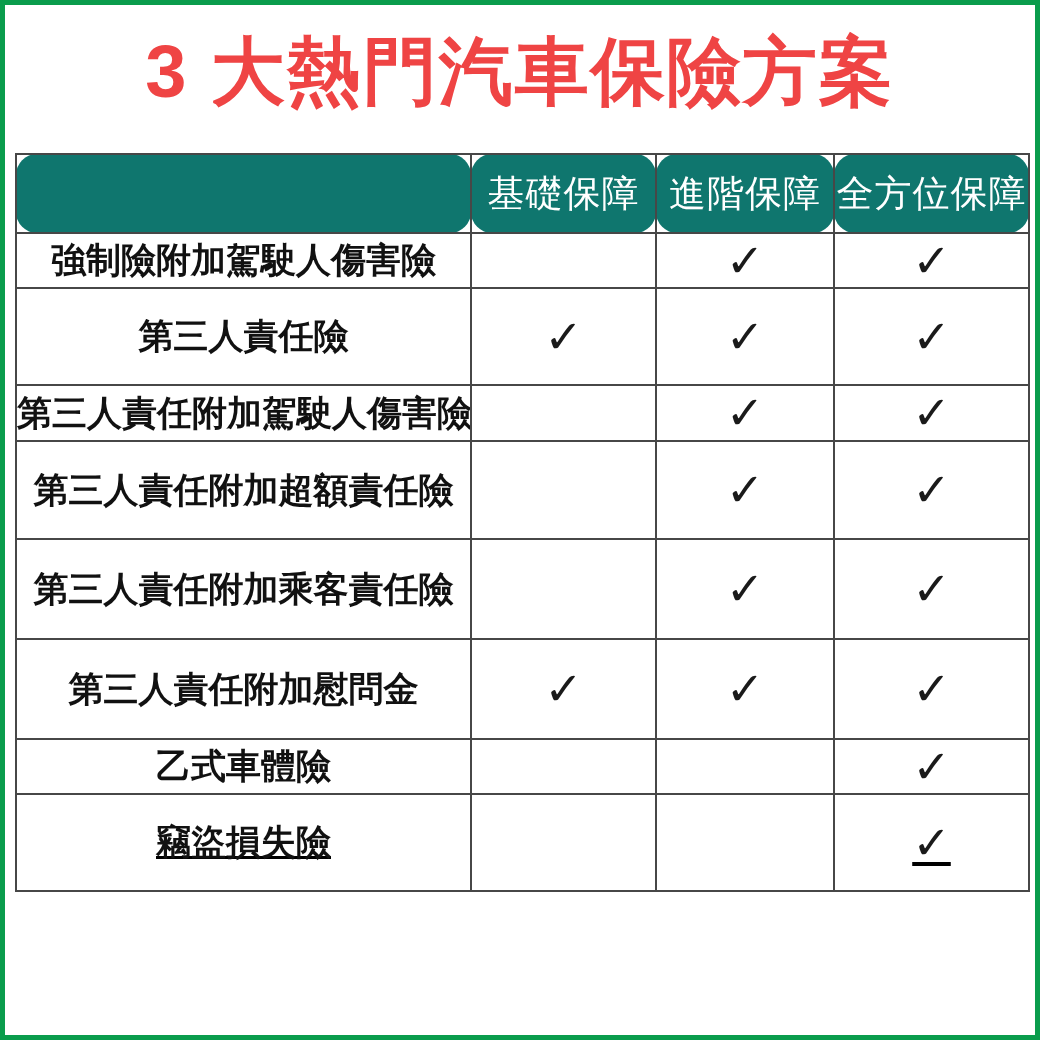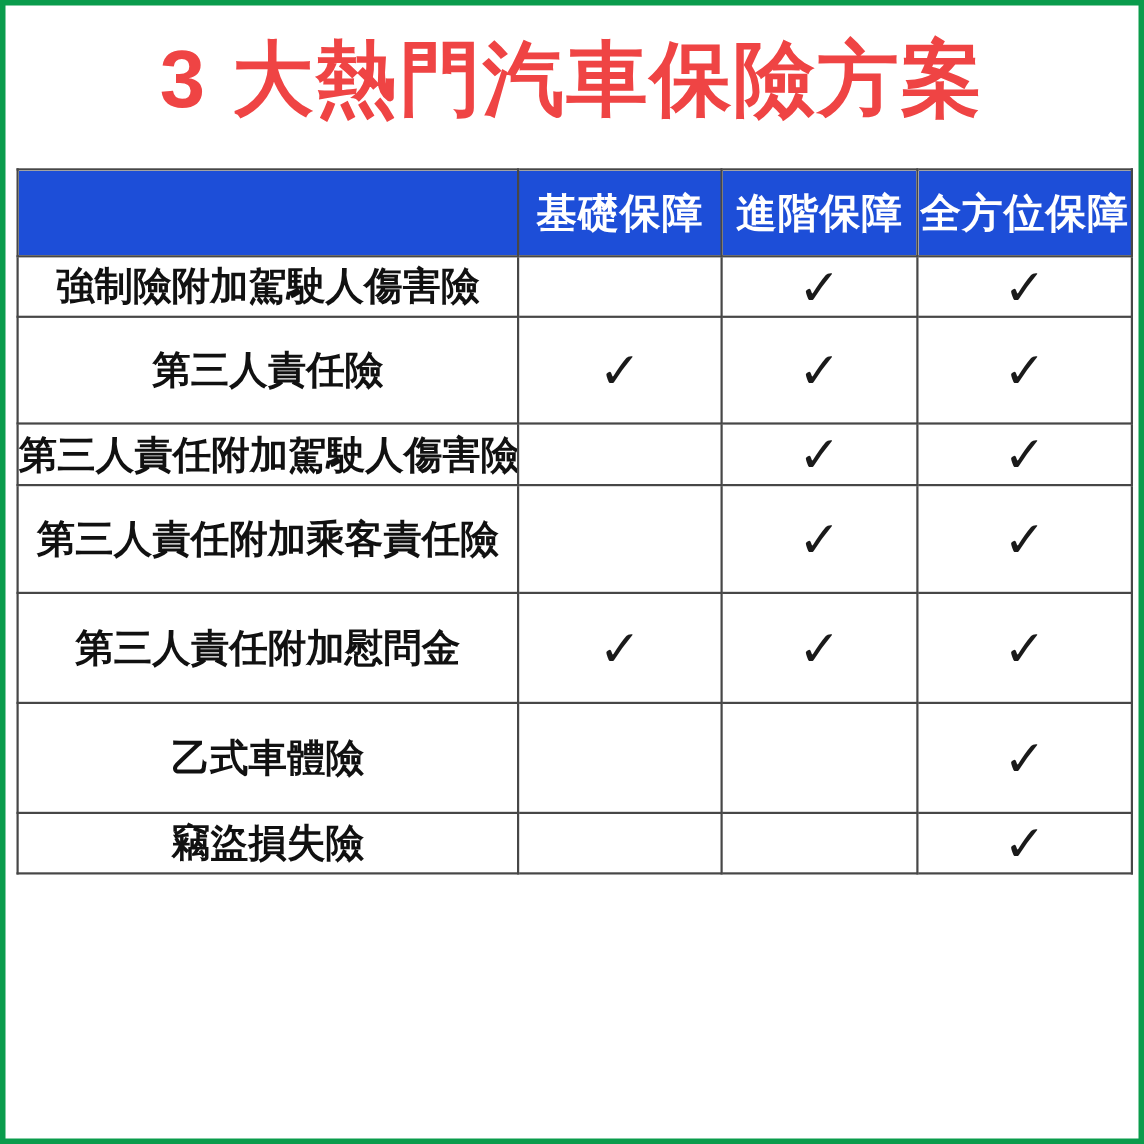--- a/index.html
+++ b/index.html
@@ -40,26 +40,27 @@
   table.plans col.c-full  { width: 195px; }
 
   table.plans th, table.plans td {
     border: 2px solid #474747;
     text-align: center;
     vertical-align: middle;
     overflow: hidden;
   }
   thead tr { height: 79px; }
   thead th {
-    background: #1d4ed8;
+    background: #0f766e;
     color: #ffffff;
     font-size: 37px;
-    font-weight: bold;
+    font-weight: normal;
     letter-spacing: 1px;
     white-space: nowrap;
+    border-radius: 21px;
   }
   tbody tr:nth-child(1) { height: 55px; }
   tbody tr:nth-child(2) { height: 97px; }
   tbody tr:nth-child(3) { height: 56px; }
   tbody tr:nth-child(4) { height: 98px; }
   tbody tr:nth-child(5) { height: 100px; }
   tbody tr:nth-child(6) { height: 100px; }
   tbody tr:nth-child(7) { height: 55px; }
   tbody tr:nth-child(8) { height: 97px; text-decoration: underline; }
   tbody tr:nth-child(9) { height: 72px; }
@@ -113,20 +114,26 @@
         <td class="check">✓</td>
         <td class="check">✓</td>
       </tr>
       <tr>
         <td class="label">第三人責任附加駕駛人傷害險</td>
         <td class="check"></td>
         <td class="check">✓</td>
         <td class="check">✓</td>
       </tr>
       <tr>
+        <td class="label">第三人責任附加超額責任險</td>
+        <td class="check"></td>
+        <td class="check">✓</td>
+        <td class="check">✓</td>
+      </tr>
+      <tr>
         <td class="label">第三人責任附加乘客責任險</td>
         <td class="check"></td>
         <td class="check">✓</td>
         <td class="check">✓</td>
       </tr>
       <tr>
         <td class="label">第三人責任附加慰問金</td>
         <td class="check">✓</td>
         <td class="check">✓</td>
         <td class="check">✓</td>

